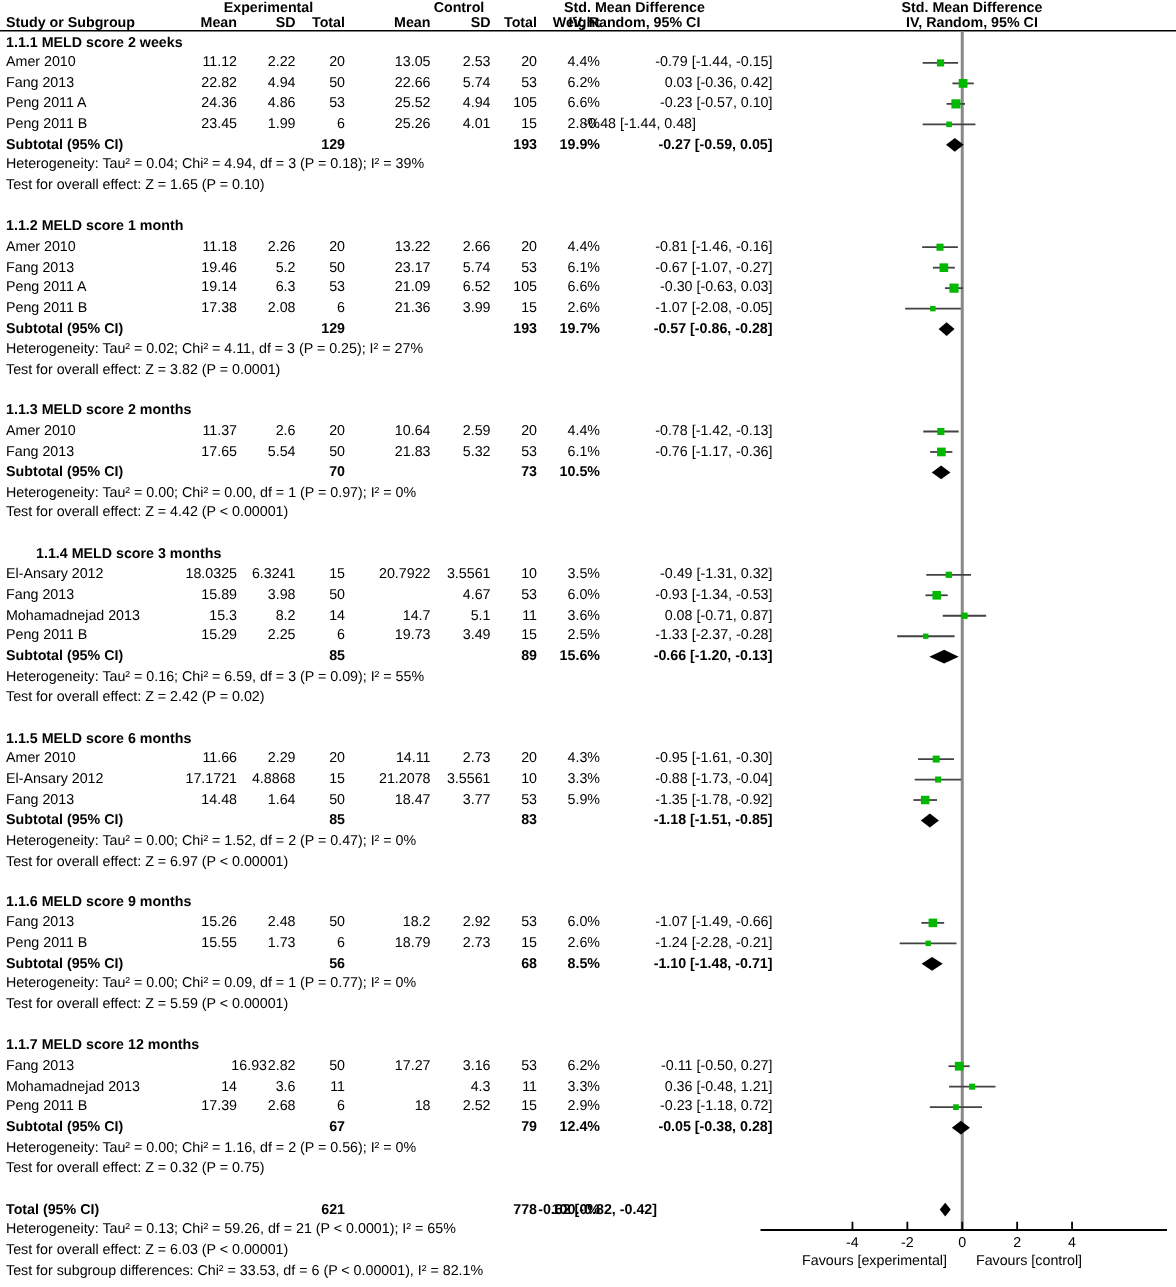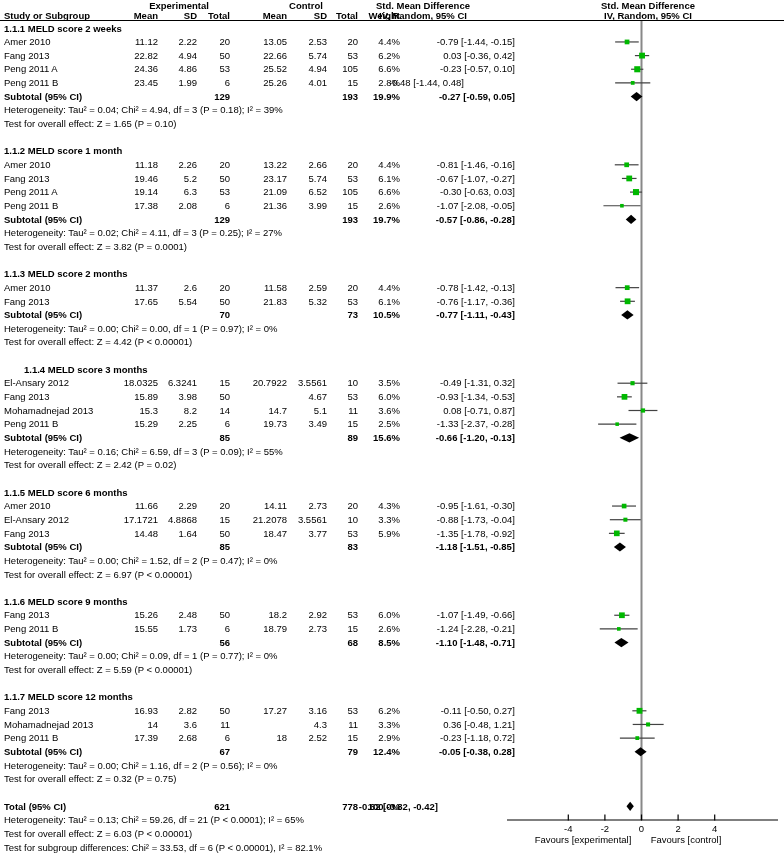--- a/index.html
+++ b/index.html
@@ -161,21 +161,21 @@
       </div>
       <div class="row" style="top: 253.55px;"></div>
       <div class="row" style="top: 267.2px;">
         <span class="name bold">1.1.3 MELD score 2 months</span>
       </div>
       <div class="row" style="top: 280.85px;">
         <span class="name">Amer 2010</span>
         <span class="cell" style="width: 158px;">11.37</span>
         <span class="cell" style="width: 197px;">2.6</span>
         <span class="cell" style="width: 230px;">20</span>
-        <span class="cell" style="width: 287px;">11.58</span>
+        <span class="cell" style="width: 287px;">10.64</span>
         <span class="cell" style="width: 327px;">2.59</span>
         <span class="cell" style="width: 358px;">20</span>
         <span class="cell" style="width: 400px;">4.4%</span>
         <span class="cell" style="width: 515px;">-0.78 [-1.42, -0.13]</span>
       </div>
       <div class="row" style="top: 294.5px;">
         <span class="name">Fang 2013</span>
         <span class="cell" style="width: 158px;">17.65</span>
         <span class="cell" style="width: 197px;">5.54</span>
         <span class="cell" style="width: 230px;">50</span>
@@ -183,21 +183,20 @@
         <span class="cell" style="width: 327px;">5.32</span>
         <span class="cell" style="width: 358px;">53</span>
         <span class="cell" style="width: 400px;">6.1%</span>
         <span class="cell" style="width: 515px;">-0.76 [-1.17, -0.36]</span>
       </div>
       <div class="row" style="top: 308.15px;">
         <span class="name bold">Subtotal (95% CI)</span>
         <span class="cell bold" style="width: 230px;">70</span>
         <span class="cell bold" style="width: 358px;">73</span>
         <span class="cell bold" style="width: 400px;">10.5%</span>
-        <span class="cell bold" style="width: 515px;">-0.77 [-1.11, -0.43]</span>
       </div>
       <div class="row" style="top: 321.8px;">
         <span class="name">Heterogeneity: Tau² = 0.00; Chi² = 0.00, df = 1 (P = 0.97); I² = 0%</span>
       </div>
       <div class="row" style="top: 335.45px;">
         <span class="name">Test for overall effect: Z = 4.42 (P &lt; 0.00001)</span>
       </div>
       <div class="row" style="top: 349.1px;"></div>
       <div class="row" style="top: 362.75px; margin-left: 20px;">
         <span class="name bold">1.1.4 MELD score 3 months</span>
@@ -345,21 +344,21 @@
       </div>
       <div class="row" style="top: 663.05px;">
         <span class="name">Test for overall effect: Z = 5.59 (P &lt; 0.00001)</span>
       </div>
       <div class="row" style="top: 676.7px;"></div>
       <div class="row" style="top: 690.35px;">
         <span class="name bold">1.1.7 MELD score 12 months</span>
       </div>
       <div class="row" style="top: 704px;">
         <span class="name">Fang 2013</span>
-        <span class="cell" style="width: 158px;">16.93</span>
+        <span class="cell" style="width: 158px; padding-left: 20px;">16.93</span>
         <span class="cell" style="width: 197px;">2.82</span>
         <span class="cell" style="width: 230px;">50</span>
         <span class="cell" style="width: 287px;">17.27</span>
         <span class="cell" style="width: 327px;">3.16</span>
         <span class="cell" style="width: 358px;">53</span>
         <span class="cell" style="width: 400px;">6.2%</span>
         <span class="cell" style="width: 515px;">-0.11 [-0.50, 0.27]</span>
       </div>
       <div class="row" style="top: 717.65px;">
         <span class="name">Mohamadnejad 2013</span>

